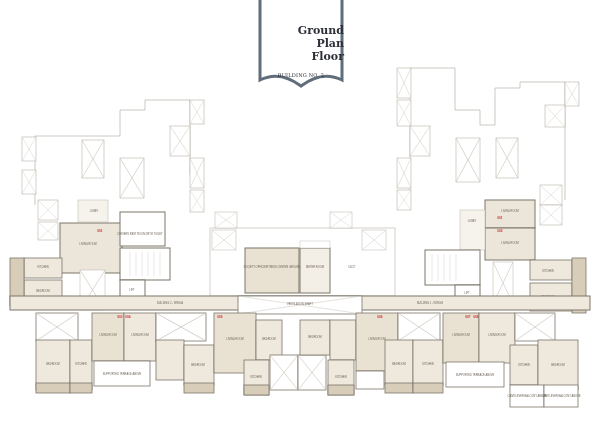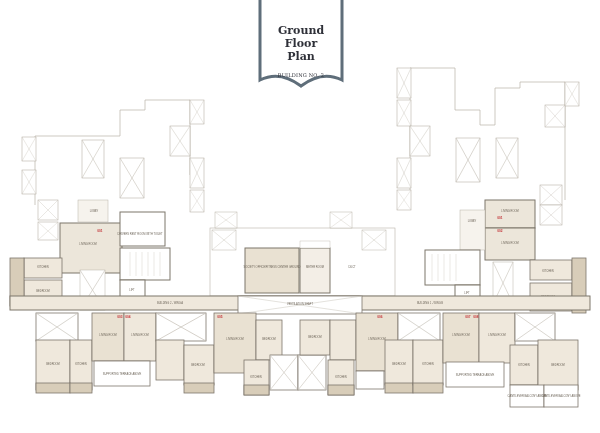--- a/index.html
+++ b/index.html
@@ -1,35 +1,35 @@
 <!DOCTYPE html>
 <html><head>
 <meta charset="utf-8">
 <style>
   html, body { margin:0; padding:0; background:#ffffff; }
   body { width:600px; height:433px; position:relative; overflow:hidden; font-family:"Liberation Sans", sans-serif; }
   .banner { position:absolute; left:258px; top:0; width:86px; height:88px; }
   .banner svg { position:absolute; left:0; top:0; }
-  .banner-title { position:absolute; left:0; top:24px; width:86px; text-align:center; font-family:"DejaVu Serif", serif; font-weight:bold; font-size:11px; line-height:13px; color:#2e3038; }
+  .banner-title { position:absolute; left:0; top:24px; width:86px; text-align:right; font-family:"DejaVu Serif", serif; font-weight:bold; font-size:11px; line-height:13px; color:#2e3038; }
   .banner-sub { position:absolute; left:0; top:72px; width:86px; text-align:center; font-family:"DejaVu Serif", serif; font-size:5px; letter-spacing:0.2px; color:#2e3038; }
   .plan { position:absolute; left:0; top:0; }
   .lbl { font-family:"Liberation Sans", sans-serif; font-size:2.6px; fill:#6b6357; text-anchor:middle; }
   .unit { font-family:"Liberation Sans", sans-serif; font-size:3.2px; fill:#c4363a; font-weight:bold; text-anchor:middle; }
 </style>
 </head>
 <body>
 
 <div class="banner">
   <svg width="86" height="88" viewBox="0 0 86 88">
     <path d="M2 0 L2 80 Q22 70 43 86 Q64 70 84 80 L84 0" fill="#fff" stroke="#5f6e7a" stroke-width="3"></path>
   </svg>
   <div class="banner-title">
     <div>Ground</div>
+    <div>Plan</div>
     <div>Floor</div>
-    <div>Plan</div>
   </div>
   <div class="banner-sub">BUILDING NO. 2</div>
 </div>
 
 <svg class="plan" width="600" height="433" viewBox="0 0 600 433">
   <defs>
     <g id="xbox">
         <line x1="0" y1="0" x2="1" y2="1" stroke="#c9c4bb" stroke-width="0.02"></line>
         <line x1="1" y1="0" x2="0" y2="1" stroke="#c9c4bb" stroke-width="0.02"></line>
       </g>

